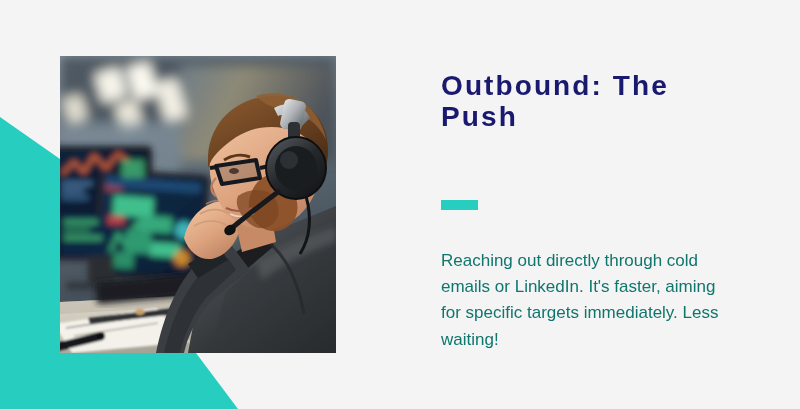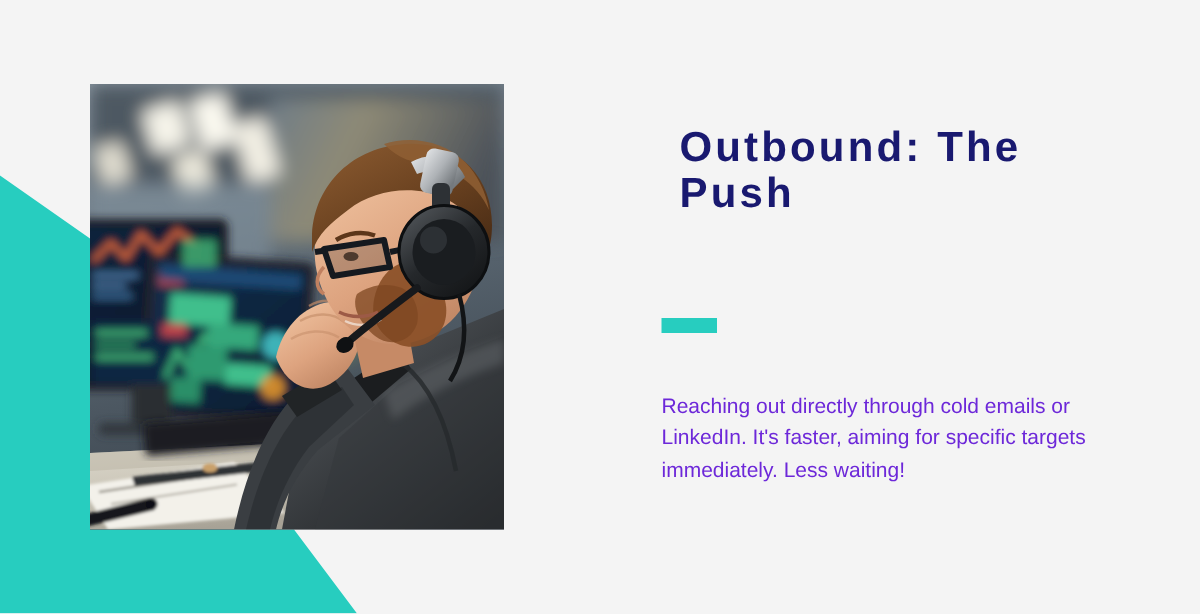--- a/index.html
+++ b/index.html
@@ -50,42 +50,42 @@
 
   
   .content {
     position: absolute;
     left: 441px;
     top: 70px;
     width: 290px;
     z-index: 3;
   }
   .headline {
-    margin: 12px;
+    margin: 0;
     font-family: "Liberation Sans", sans-serif;
     font-size: 28px;
     line-height: 1.12;
     font-weight: bold;
     letter-spacing: 2.1px;
     color: #191970;
     width: 250px;
   }
   .accent-bar {
     margin-top: 67px;
     width: 37px;
     height: 10px;
     background: #27cdbf;
   }
   .body-text {
     margin: 0;
     margin-top: 38px;
     font-family: "Liberation Sans", sans-serif;
-    font-size: 14px;
+    font-size: 17px;
     line-height: 1.55;
-    color: #6d28d9;
+    color: #0f766e;
     width: 286px;
   }
 </style>
 </head>
 <body>
 
 <div class="slide">
 
   <svg class="teal-shape" viewBox="0 0 260 409" preserveAspectRatio="none">
     <polygon points="0,117 60,159 60,353 196,353 238,409 0,409" fill="#27cdbf"></polygon>

